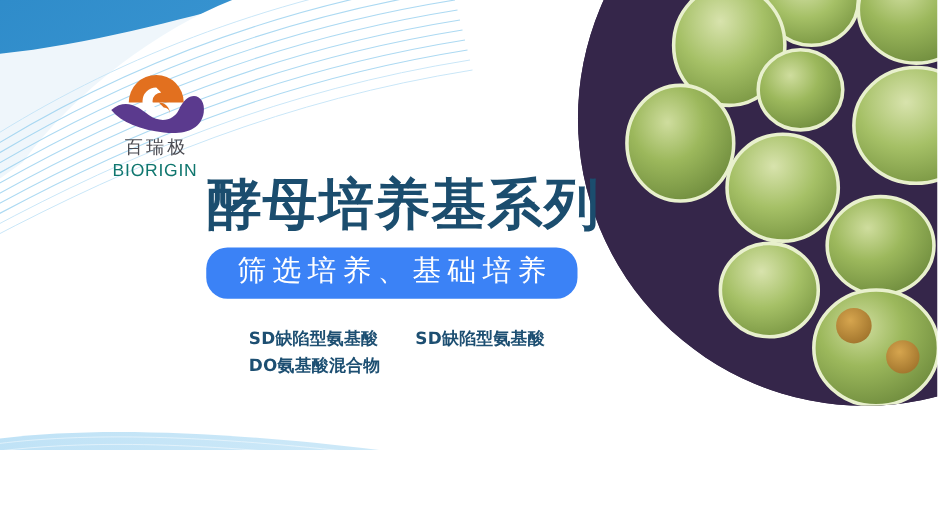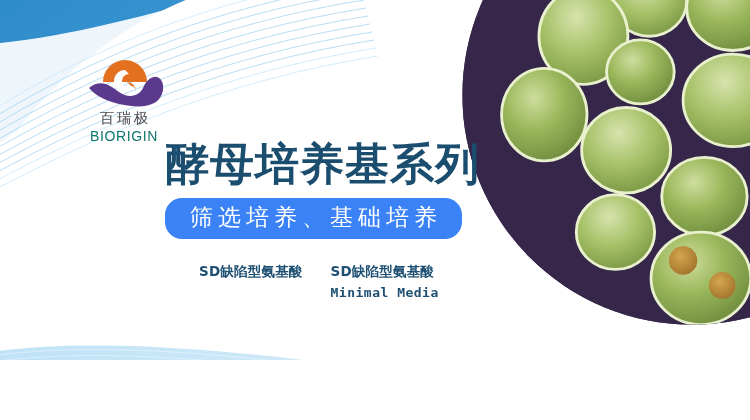--- a/index.html
+++ b/index.html
@@ -246,20 +246,20 @@
   </div>
 
   <div class="headline">
     <h1 class="title">酵母培养基系列</h1>
     <div class="pill">筛选培养、基础培养</div>
   </div>
 
   <div class="products">
     <div class="prod-col">
       <div class="prod-item">SD缺陷型氨基酸</div>
+      <div class="prod-item">DO氨基酸混合物</div>
     </div>
     <div class="prod-col">
       <div class="prod-item">SD缺陷型氨基酸</div>
-      <div class="prod-item mono">Minimal Media</div>
     </div>
   </div>
 
 </div>
 
 </body></html>

